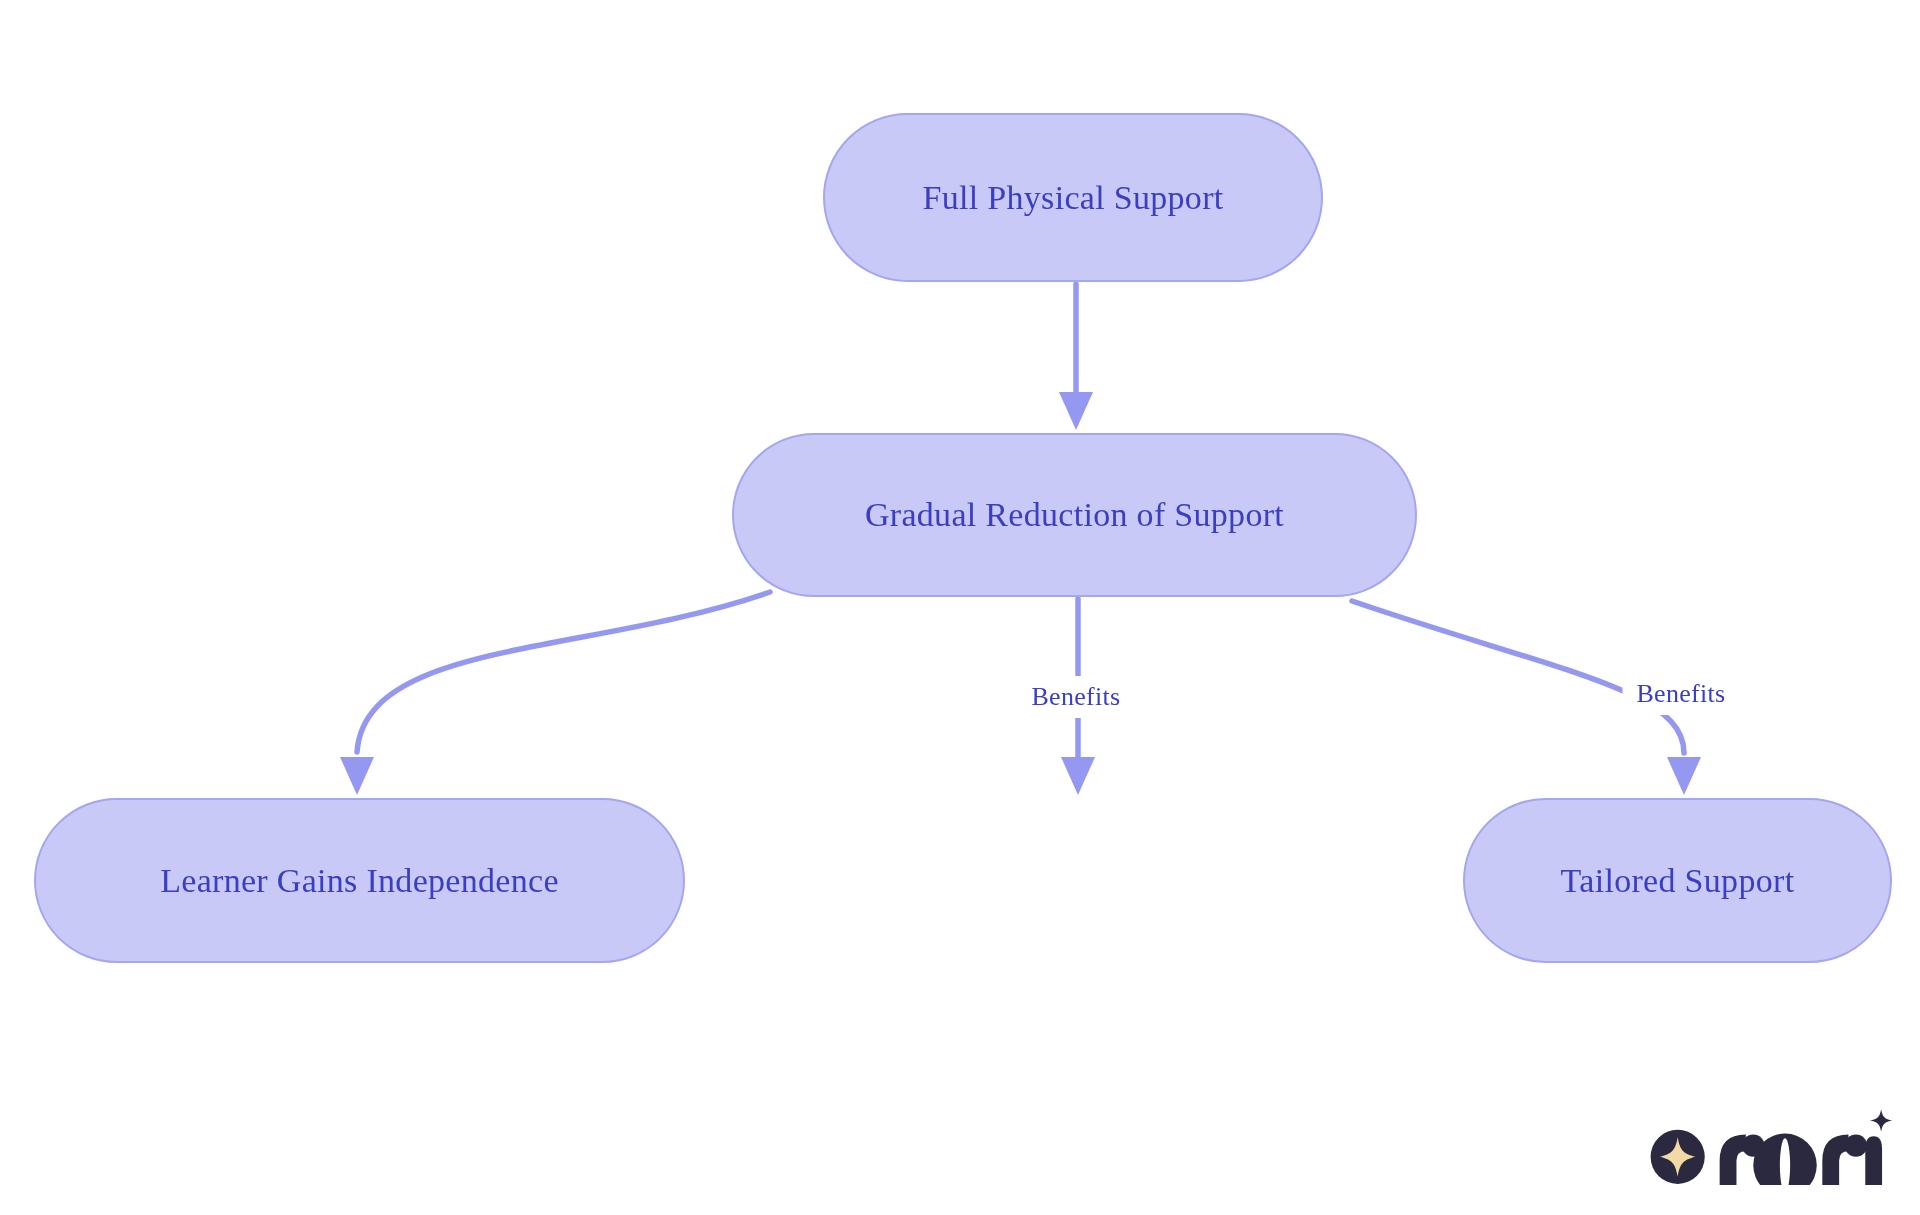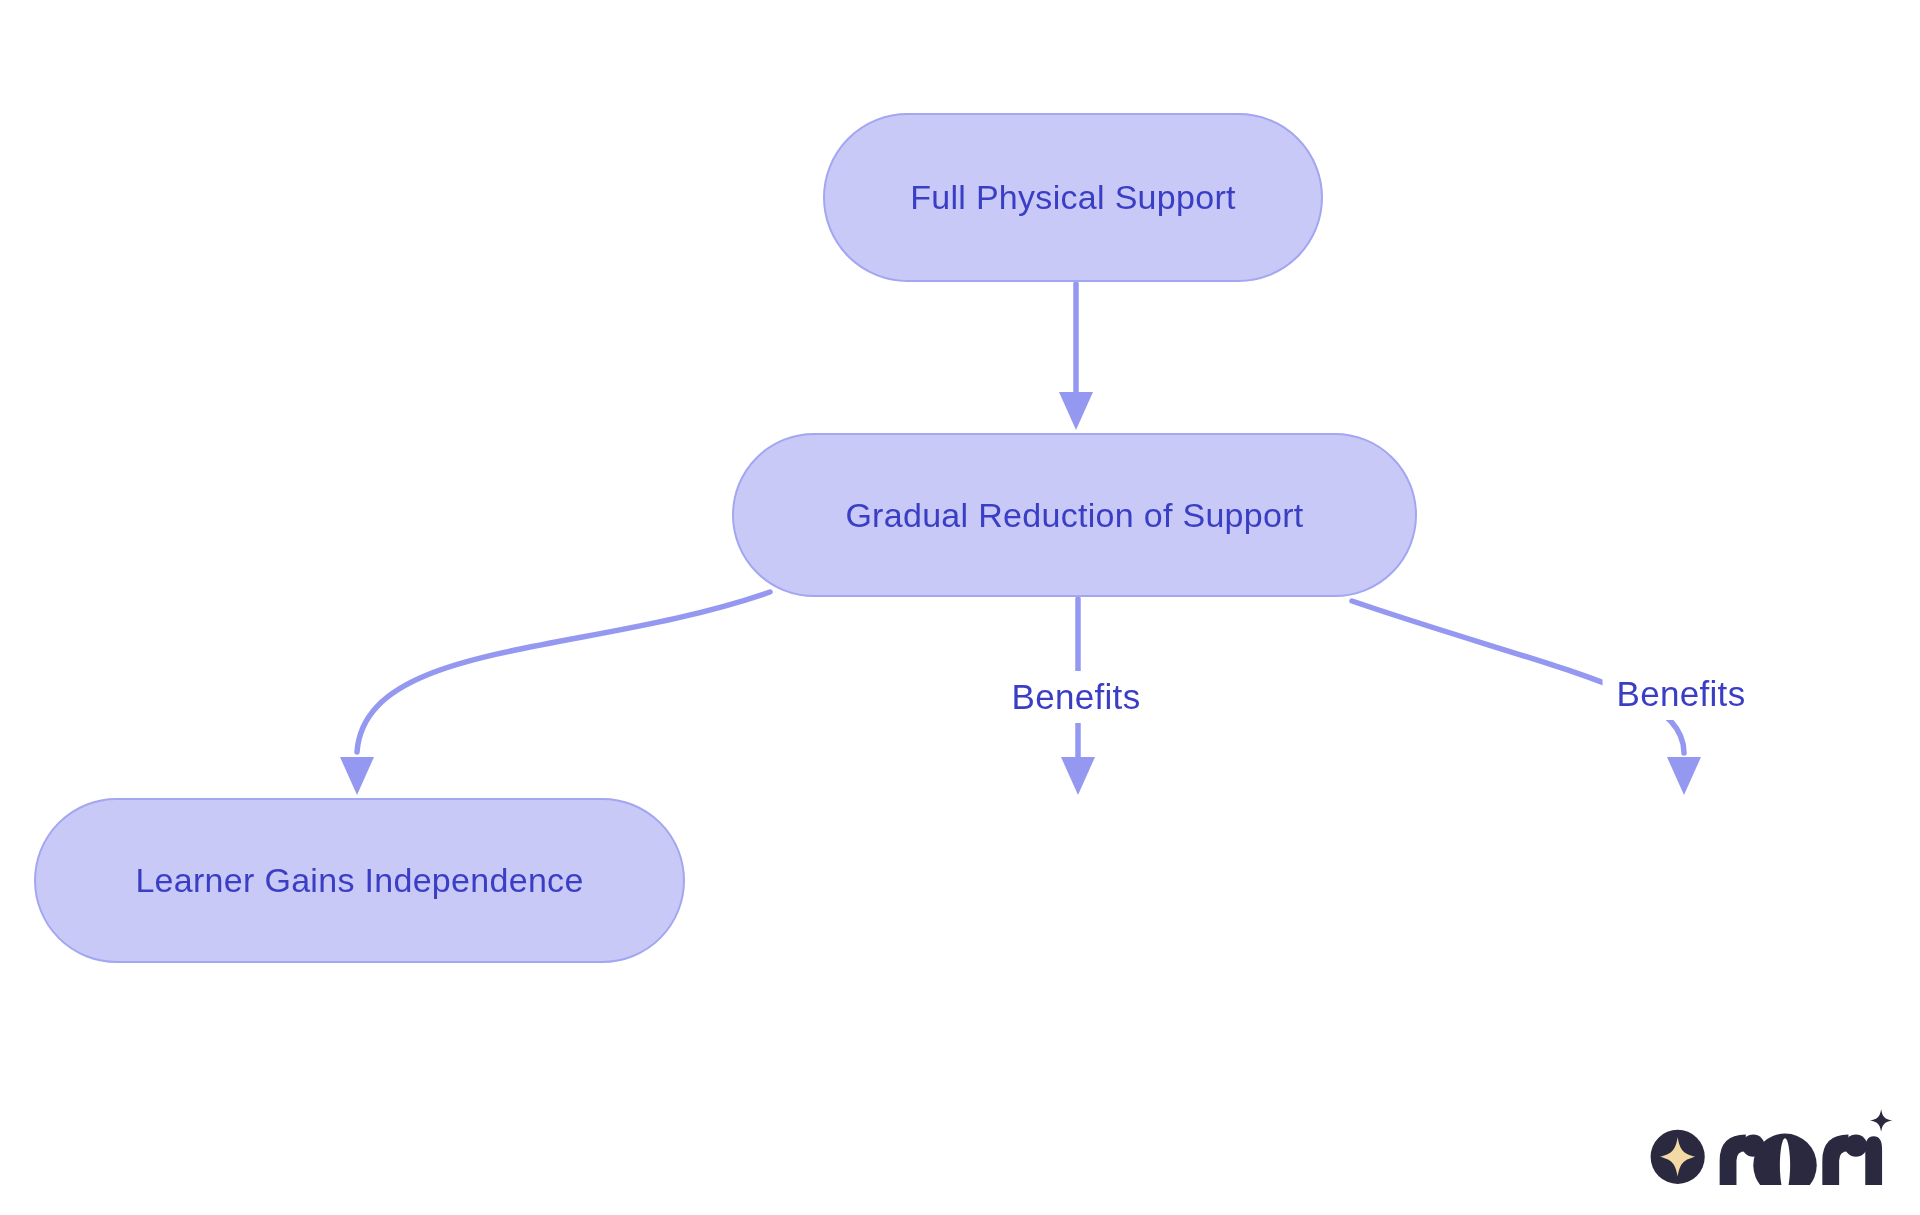--- a/index.html
+++ b/index.html
@@ -14,20 +14,21 @@
   }
   * { margin: 0; padding: 0; box-sizing: border-box; }
   html, body { background: var(--background); }
   body { font-family: "Liberation Sans", sans-serif; }
   .canvas {
     position: relative;
     width: 1920px;
     height: 1185px;
     background: var(--background);
     overflow: hidden;
+    font-family: Liberation Serif, serif;
   }
   .edge-layer {
     position: absolute;
     left: 0; top: 0;
     width: 1920px; height: 1215px;
   }
   .edge-line {
     fill: none;
     stroke: var(--edge);
     stroke-width: 5.5;
@@ -50,21 +51,21 @@
   .node-top  { left: 823px;  top: 113px; width: 500px; height: 169px; }
   .node-mid  { left: 732px;  top: 433px; width: 685px; height: 164px; }
   .node-bl   { left: 34px;   top: 798px; width: 651px; height: 165px; }
   .node-bm   { left: 836px;  top: 798px; width: 484px; height: 165px; }
   .node-br   { left: 1463px; top: 798px; width: 429px; height: 165px; }
   .edge-label {
     position: absolute;
     transform: translate(-50%, -50%);
     background: var(--background);
     color: var(--edge-label-text);
-    font-size: 35px;
+    font-size: 26px;
     letter-spacing: 0.3px;
     padding: 6px 14px;
     white-space: nowrap;
   }
   .edge-label-1 { left: 1076px; top: 697px; }
   .edge-label-2 { left: 1681px; top: 694px; }
   .logo {
     position: absolute;
     left: 1645px;
     top: 1108px;
@@ -102,20 +103,23 @@
 
   <div class="node node-bl">
     <span>Learner Gains Independence</span>
   </div>
 
   <div class="node node-mid">
     <span>Gradual Reduction of Support</span>
   </div>
 
 
+  <div class="node node-br">
+    <span>Tailored Support</span>
+  </div>
 
   <div class="edge-label edge-label-1">Benefits</div>
   <div class="edge-label edge-label-2">Benefits</div>
 
   <div class="logo" role="img" aria-label="rori">
     <svg viewBox="0 0 270 100" xmlns="http://www.w3.org/2000/svg">
 
       <g>
         <circle class="logo-letterform" cx="35" cy="52" r="29"></circle>
         <path class="logo-star-gold" d="M35 31 C37.5 45 41 48.5 54 52 C41 55.5 37.5 59 35 73 C32.5 59 29 55.5 16 52 C29 48.5 32.5 45 35 31 Z"></path>

